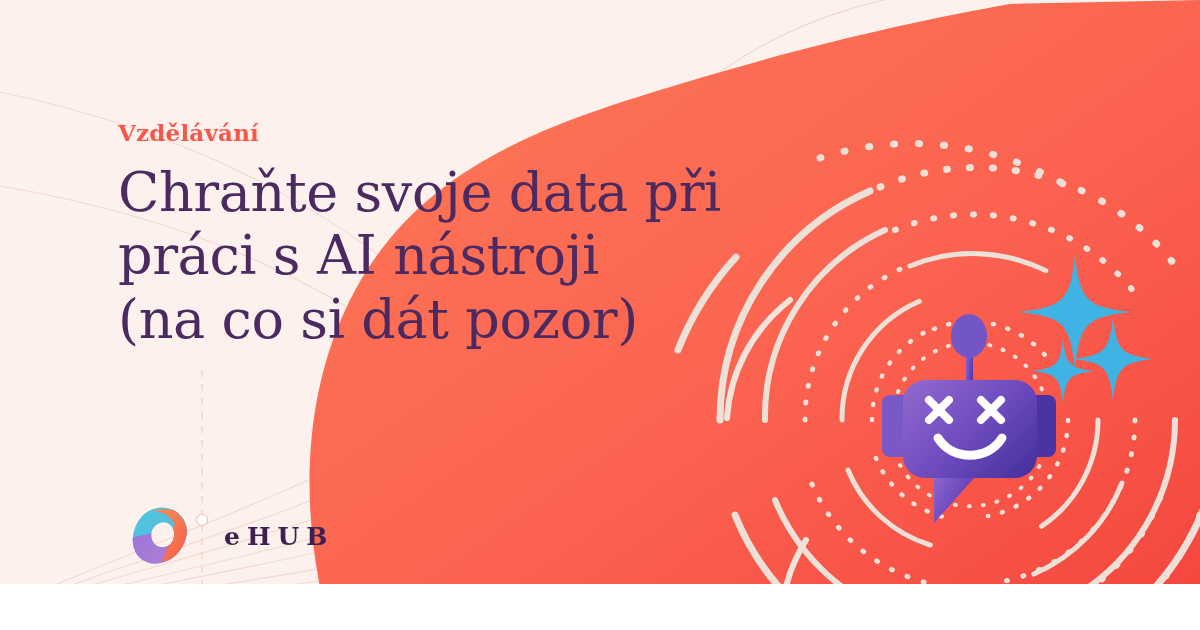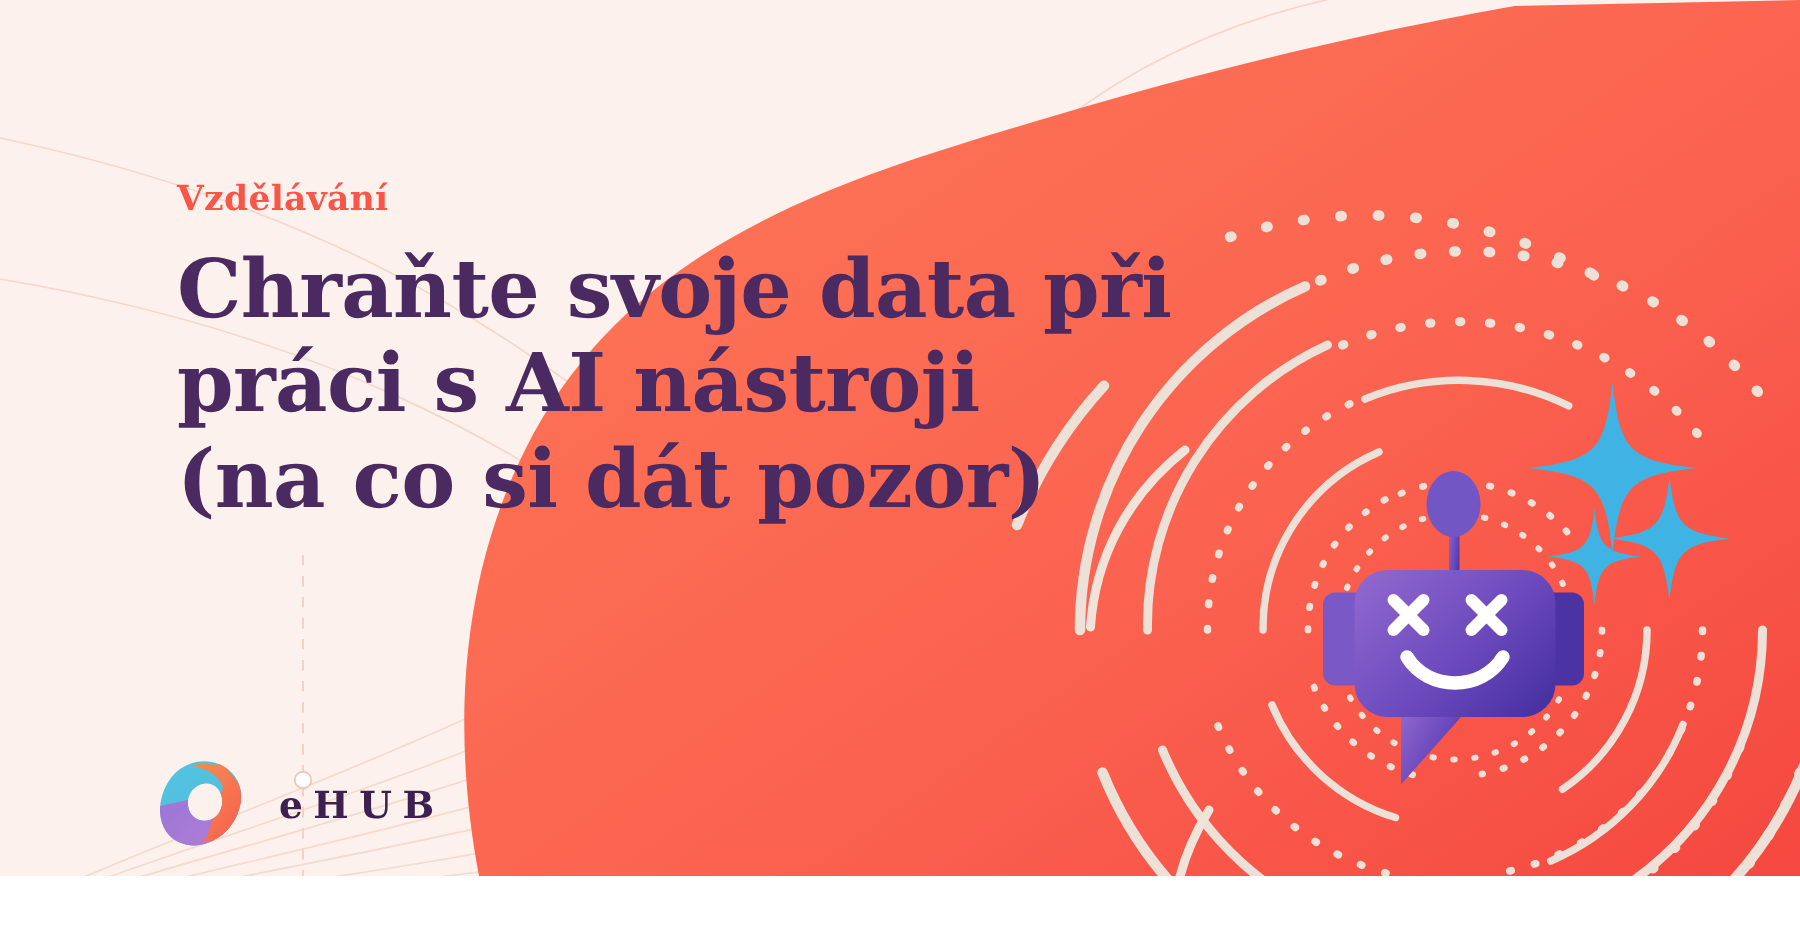--- a/index.html
+++ b/index.html
@@ -38,37 +38,37 @@
     font-family: "DejaVu Serif", "Liberation Serif", serif;
     font-weight: bold;
     font-size: 23px;
     letter-spacing: 0.2px;
     color: #f9564a;
     margin: 0 0 16px 0;
     line-height: 1.1;
   }
   .headline {
     font-family: "DejaVu Serif", "Liberation Serif", serif;
-    font-weight: bold;
+    font-weight: normal;
     font-size: 54px;
     line-height: 1.17;
     color: #4a2a60;
     margin: 0;
     letter-spacing: -0.4px;
     white-space: pre-line;
   }
 
   
   .brand {
     position: absolute;
-    left: 104px;
+    left: 130px;
     top: 505px;
     display: flex;
     align-items: center;
-    gap: 20px;
+    gap: 32px;
     z-index: 6;
   }
   .brand-mark {
     width: 62px;
     height: 62px;
     display: block;
   }
   .brand-name {
     font-family: "DejaVu Serif", "Liberation Serif", serif;
     font-weight: bold;

